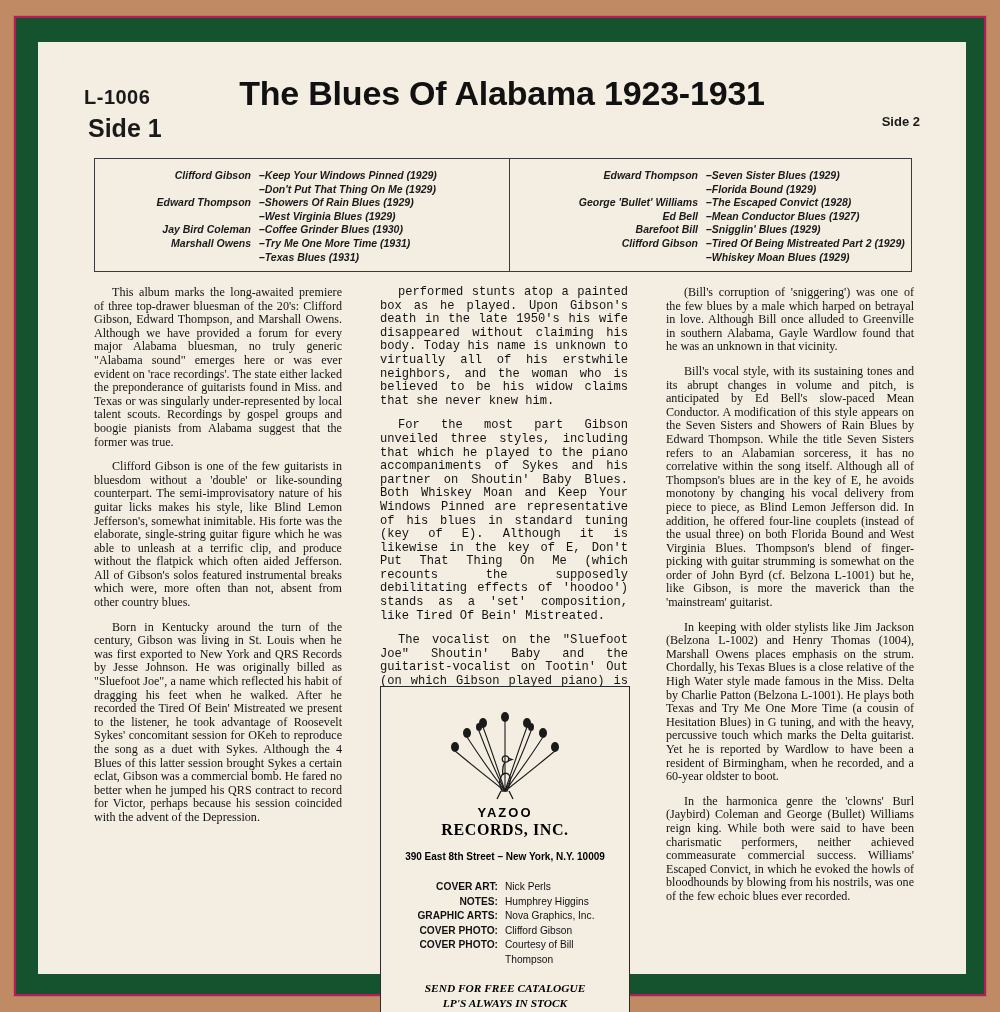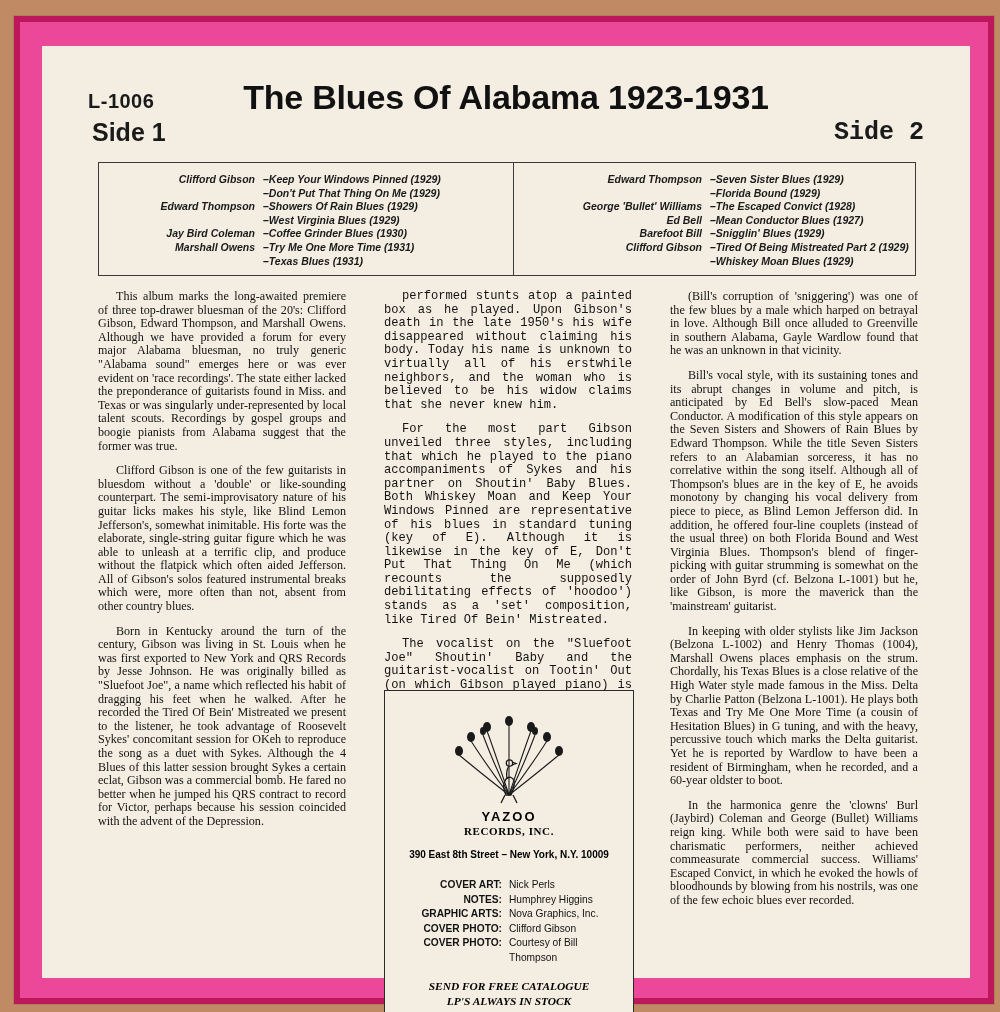--- a/index.html
+++ b/index.html
@@ -18,22 +18,22 @@
     left: 0; top: 0;
     width: 1000px;
     height: 1012px;
     background: #c08a64;
   }
   .sleeve-inner {
     position: absolute;
     left: 14px; top: 16px;
     width: 968px;
     height: 976px;
-    background: #ec4899;
-    border: 6px solid #be185d;
+    background: #14532d;
+    border: 2px solid #be185d;
     box-shadow: 0 0 0 1px rgba(120,90,60,0.25);
   }
   .page {
     position: absolute;
     left: 22px; top: 24px;
     width: 928px;
     height: 932px;
     background: #f4eee2;
   }
 
@@ -55,23 +55,23 @@
     position: absolute;
     left: 50px; top: 72px;
     font-family: "Liberation Sans", sans-serif;
     font-weight: bold;
     font-size: 25px;
     color: #1a1a1a;
   }
   .side-two {
     position: absolute;
     right: 46px; top: 72px;
-    font-family: Liberation Mono, monospace;
-    font-weight: bold;
-    font-size: 25px;
+    font-family: Liberation Sans, sans-serif;
+    font-weight: bold;
+    font-size: 13px;
     color: #1a1a1a;
   }
   .album-title {
     position: absolute;
     left: 0; right: 0; top: 32px;
     text-align: center;
     font-family: "Liberation Sans", sans-serif;
     font-weight: bold;
     font-size: 34px;
     letter-spacing: -0.2px;
@@ -152,21 +152,21 @@
   .yazoo-word {
     font-family: "Liberation Sans", sans-serif;
     font-weight: bold;
     letter-spacing: 2px;
     font-size: 13px;
     margin-top: -2px;
   }
   .records-inc {
     font-family: "Liberation Serif", serif;
     font-weight: bold;
-    font-size: 11px;
+    font-size: 16px;
     letter-spacing: 0.6px;
     margin-top: 1px;
   }
   .address {
     font-family: "Liberation Sans", sans-serif;
     font-size: 10px;
     font-weight: bold;
     margin-top: 12px;
   }
   .credits {

